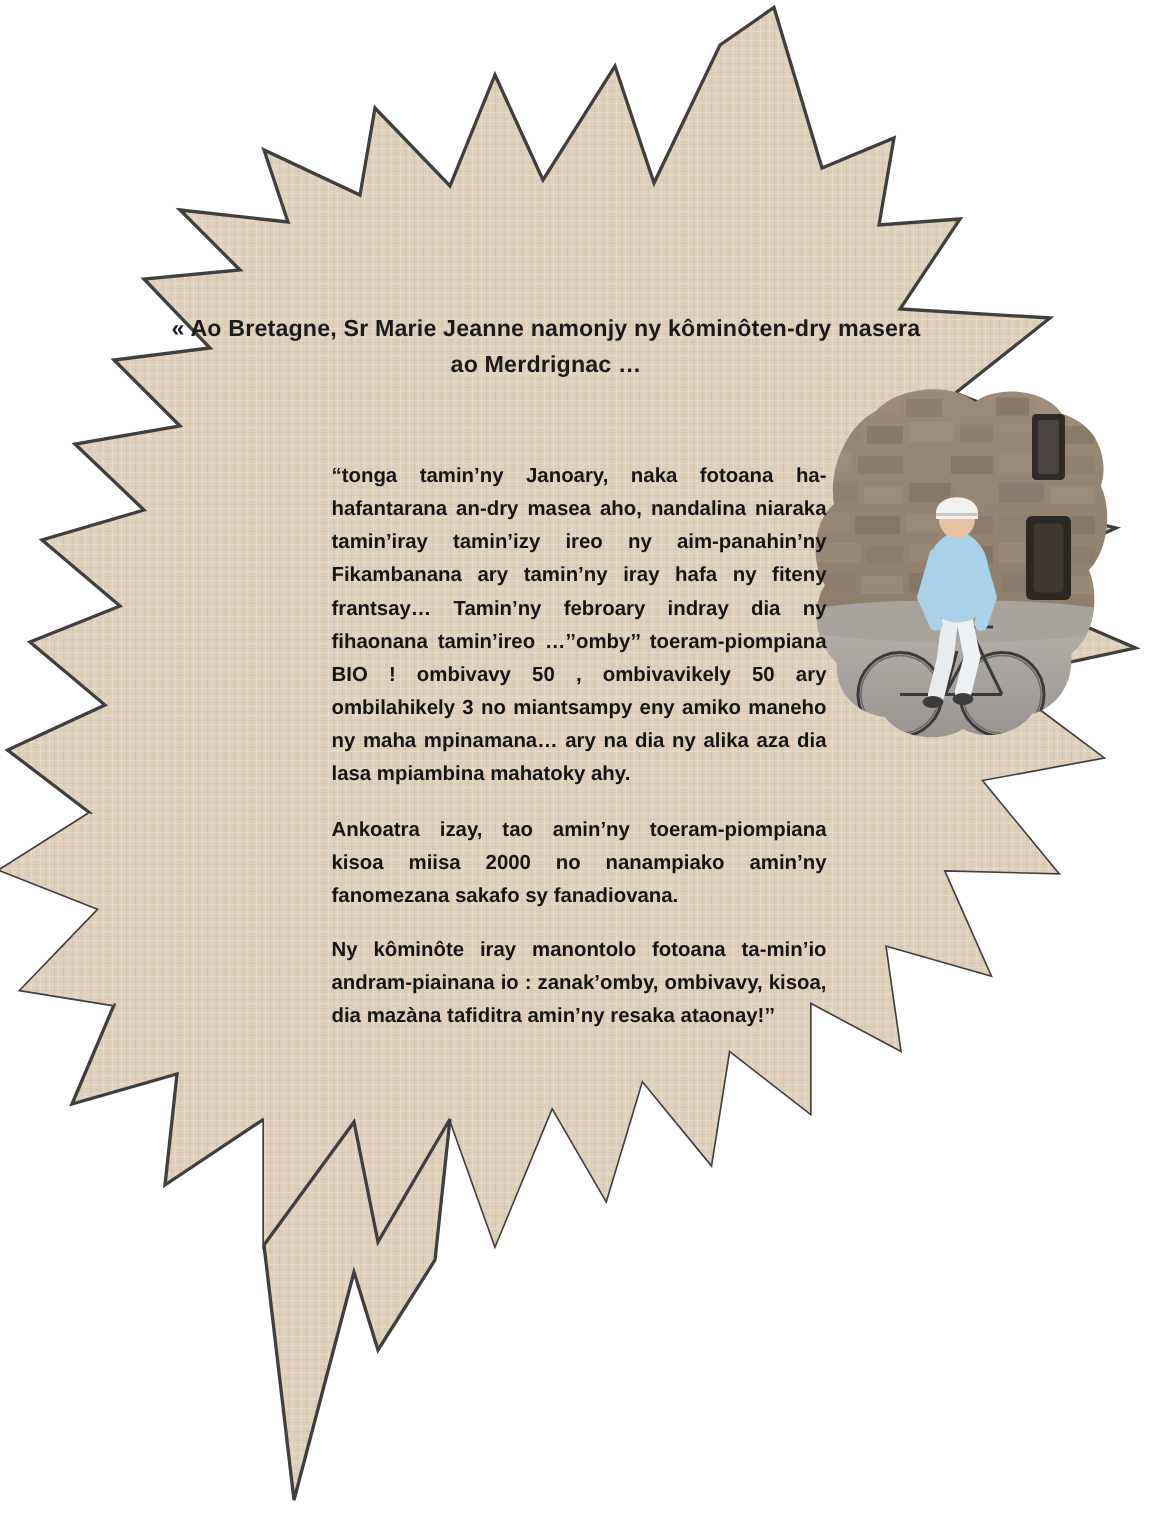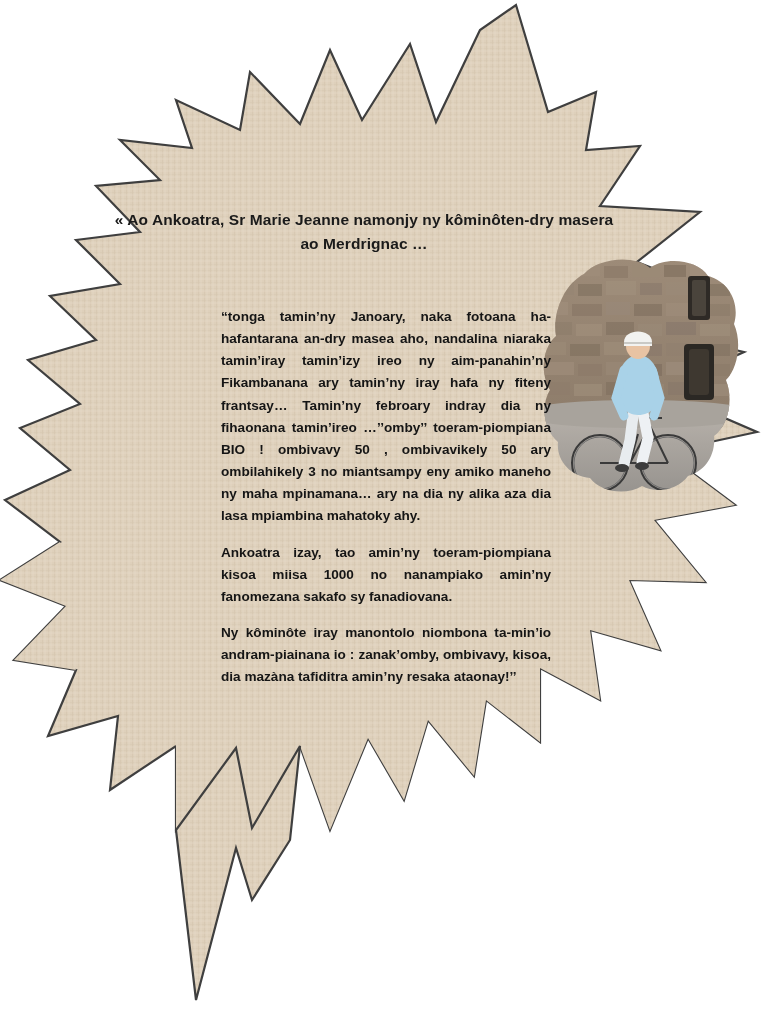--- a/index.html
+++ b/index.html
@@ -200,20 +200,20 @@
       <path d="M86,84 C86,70 114,70 114,84 L114,88 L86,88 Z" fill="#f2f2f0"></path>
       <path d="M86,85 L114,85" stroke="#c9c9c5" stroke-width="2"></path>
 
       <ellipse cx="84" cy="210" rx="7" ry="4" fill="#3c3c3c"></ellipse>
       <ellipse cx="104" cy="208" rx="7" ry="4" fill="#3c3c3c"></ellipse>
     </g>
   </svg>
 </div>
 
 <div class="content-layer">
-  <div id="headline">« Ao Ankoatra, Sr Marie Jeanne namonjy ny kôminôten-dry masera ao Merdrignac  …</div>
+  <div id="headline">« Ao Bretagne, Sr Marie Jeanne namonjy ny kôminôten-dry masera ao Merdrignac  …</div>
 
   <div id="body-block">
     <p>“tonga tamin’ny Janoary, naka fotoana ha-hafantarana an-dry masea aho, nandalina niaraka tamin’iray tamin’izy ireo ny aim-panahin’ny Fikambanana ary tamin’ny iray hafa ny fiteny frantsay… Tamin’ny febroary indray dia ny fihaonana tamin’ireo …’’omby’’ toeram-piompiana BIO ! ombivavy 50 , ombivavikely 50 ary ombilahikely 3 no miantsampy eny amiko maneho ny maha mpinamana… ary na dia ny alika aza dia lasa mpiambina mahatoky ahy.</p>
-    <p>Ankoatra izay, tao amin’ny toeram-piompiana kisoa miisa 1000 no nanampiako amin’ny fanomezana sakafo sy fanadiovana.</p>
-    <p>Ny kôminôte iray manontolo niombona ta-min’io andram-piainana io : zanak’omby, ombivavy, kisoa, dia mazàna tafiditra amin’ny resaka ataonay!’’</p>
+    <p>Ankoatra izay, tao amin’ny toeram-piompiana kisoa miisa 2000 no nanampiako amin’ny fanomezana sakafo sy fanadiovana.</p>
+    <p>Ny kôminôte iray manontolo fotoana ta-min’io andram-piainana io : zanak’omby, ombivavy, kisoa, dia mazàna tafiditra amin’ny resaka ataonay!’’</p>
   </div>
 </div>
 
 </body></html>

